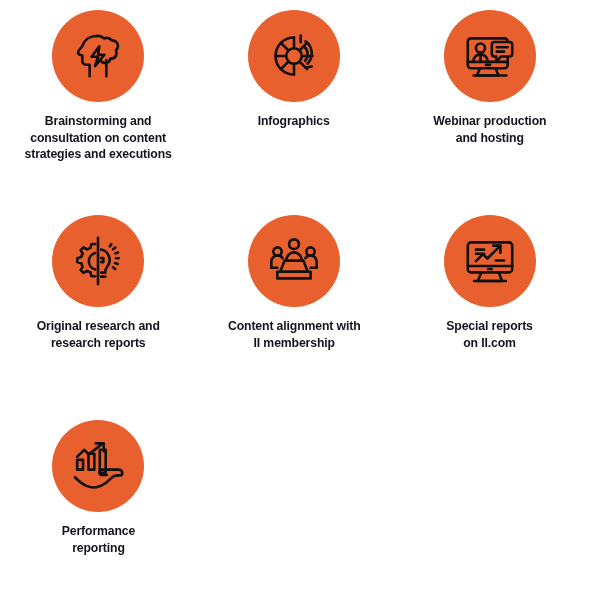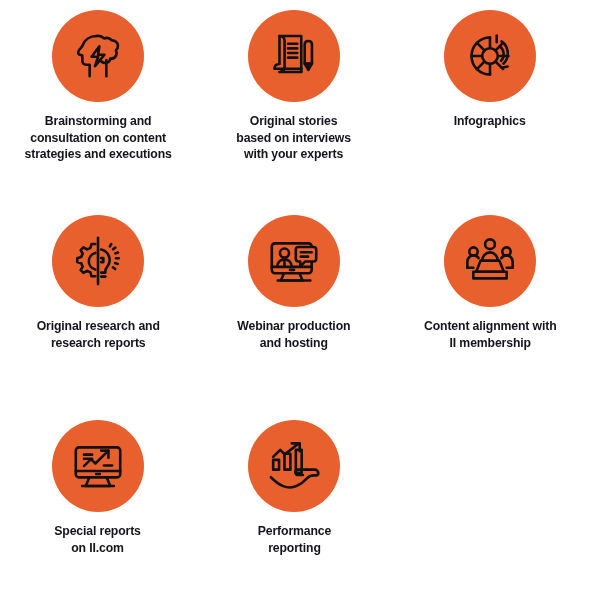--- a/index.html
+++ b/index.html
@@ -76,36 +76,20 @@
         <path d="M30 10c3.4-.6 6.6.4 8.6 2.6 3.2-1.1 6.6-.2 8.6 2.2 3.6-.2 6.6 2.4 6.8 5.9.1 2.2-.9 4-2.3 5.2.9 1.6 1.1 3.6.3 5.4-1.1 2.5-3.8 3.9-6.4 3.4-.4 2.6-2.6 4.7-5.4 4.9-2.5.2-4.7-1.2-5.7-3.3"></path>
         <path d="M41.2 36.4v18"></path>
         <path d="M33.5 21.2l-8.6 11.6h7.2l-3.4 10.4 10.4-12.6h-7z"></path>
       </svg>
     </div>
     <div class="service-label">Brainstorming and
 consultation on content
 strategies and executions</div>
   </div>
 
-  <div class="service-card">
-    <div class="icon-circle">
-      <svg viewBox="0 0 64 64" fill="none" stroke="#111111" stroke-width="2.6" stroke-linecap="round" stroke-linejoin="round">
-        <path d="M16 10h24v36H10.5c0-3.1 2-5.2 5.5-5.2V10z"></path>
-        <path d="M16 10c3.6 0 5.6 2.2 5.6 5.4v28.8c0 3.2-2 5.4-5.6 5.4"></path>
-        <path d="M16 49.6h24.2v-3.6"></path>
-        <path d="M25.4 18.5h10.2M25.4 23.6h10.2M25.4 28.7h10.2M25.4 33.8h10.2"></path>
-        <path d="M47.8 15.4c2.4 0 4 1.6 4 3.8v21.2l-4 7-4-7V19.2c0-2.2 1.6-3.8 4-3.8z"></path>
-        <path d="M43.8 40.4h8"></path>
-        <path d="M47.8 40.4v6.2"></path>
-      </svg>
-    </div>
-    <div class="service-label">Original stories
-based on interviews
-with your experts</div>
-  </div>
 
 
   <div class="service-card">
     <div class="icon-circle">
       <svg viewBox="0 0 64 64" fill="none" stroke="#111111" stroke-width="2.6" stroke-linecap="round" stroke-linejoin="round">
         <circle cx="32" cy="32" r="8.6"></circle>
         <path d="M32 11.6V23"></path>
         <path d="M32 41v11.4"></path>
         <path d="M11.6 32H23"></path>
         <path d="M41 32h11.4"></path>
@@ -119,55 +103,55 @@
         <path d="M39.4 9.5v7.3"></path>
         <path d="M51.5 43.6l-6.6 1.4"></path>
       </svg>
     </div>
     <div class="service-label">Infographics</div>
   </div>
 
   <div class="service-card">
     <div class="icon-circle">
       <svg viewBox="0 0 64 64" fill="none" stroke="#111111" stroke-width="2.6" stroke-linecap="round" stroke-linejoin="round">
-        <path d="M32 6.5v51"></path>
-        <path d="M29 13.2h-4.1l-1.3 4.4a15.4 15.4 0 0 0-3.7 1.6l-4-2.2-3 3 2.2 4a15.4 15.4 0 0 0-1.6 3.7l-4.4 1.3v4.1l4.4 1.3c.4 1.3.9 2.6 1.6 3.7l-2.2 4 3 3 4-2.2c1.2.7 2.4 1.2 3.7 1.6l1.3 4.4H29"></path>
-        <path d="M29 23.1a9.5 9.5 0 0 0 0 18.4"></path>
-        <path d="M35.5 19.4a11.8 11.8 0 0 1 6.4 19.3c-1.2 1.4-1.8 3-1.8 4.8v1.3h-4.6"></path>
-        <path d="M35.5 49.2h4.6"></path>
-        <path d="M35.5 28.8h2.4v4.4h-2.4"></path>
-        <path d="M46.6 13.3l-1.5 2.6M51.1 17.2l-2.4 1.9M54 22.6l-2.9 1M54.9 29l-3.1-.1M53.8 35.2l-2.9-1M50.9 40.9l-2.4-2"></path>
-      </svg>
-    </div>
-    <div class="service-label">Original research and
-research reports</div>
-  </div>
-
-  <div class="service-card">
-    <div class="icon-circle">
-      <svg viewBox="0 0 64 64" fill="none" stroke="#111111" stroke-width="2.6" stroke-linecap="round" stroke-linejoin="round">
         <rect x="7.5" y="12.5" width="44" height="33" rx="3.5"></rect>
         <path d="M7.5 38.5h44"></path>
         <path d="M21 45.5l-3.5 8h24l-3.5-8"></path>
         <path d="M14 53.5h36"></path>
         <path d="M27.5 41.8h4.5"></path>
         <circle cx="21.5" cy="23.2" r="5"></circle>
         <path d="M13.5 38.4c0-4.9 3.6-8.2 8-8.2s8 3.3 8 8.2"></path>
         <path d="M21.5 30.2v8.2"></path>
         <path d="M37 16.5h16.5c1.8 0 3 1.2 3 2.9v10.2c0 1.7-1.2 2.9-3 2.9h-9.1l-5.5 5.6v-5.6H37c-1.8 0-3-1.2-3-2.9V19.4c0-1.7 1.2-2.9 3-2.9z" fill="#e8602e"></path>
         <path d="M39.5 22.4h12M39.5 27.2h8"></path>
       </svg>
     </div>
     <div class="service-label">Webinar production
 and hosting</div>
   </div>
 
   <div class="service-card">
     <div class="icon-circle">
       <svg viewBox="0 0 64 64" fill="none" stroke="#111111" stroke-width="2.6" stroke-linecap="round" stroke-linejoin="round">
+        <path d="M32 6.5v51"></path>
+        <path d="M29 13.2h-4.1l-1.3 4.4a15.4 15.4 0 0 0-3.7 1.6l-4-2.2-3 3 2.2 4a15.4 15.4 0 0 0-1.6 3.7l-4.4 1.3v4.1l4.4 1.3c.4 1.3.9 2.6 1.6 3.7l-2.2 4 3 3 4-2.2c1.2.7 2.4 1.2 3.7 1.6l1.3 4.4H29"></path>
+        <path d="M29 23.1a9.5 9.5 0 0 0 0 18.4"></path>
+        <path d="M35.5 19.4a11.8 11.8 0 0 1 6.4 19.3c-1.2 1.4-1.8 3-1.8 4.8v1.3h-4.6"></path>
+        <path d="M35.5 49.2h4.6"></path>
+        <path d="M35.5 28.8h2.4v4.4h-2.4"></path>
+        <path d="M46.6 13.3l-1.5 2.6M51.1 17.2l-2.4 1.9M54 22.6l-2.9 1M54.9 29l-3.1-.1M53.8 35.2l-2.9-1M50.9 40.9l-2.4-2"></path>
+      </svg>
+    </div>
+    <div class="service-label">Original research and
+research reports</div>
+  </div>
+
+  <div class="service-card">
+    <div class="icon-circle">
+      <svg viewBox="0 0 64 64" fill="none" stroke="#111111" stroke-width="2.6" stroke-linecap="round" stroke-linejoin="round">
         <circle cx="32" cy="13.5" r="5.4"></circle>
         <path d="M23.4 31.6c0-5 3.9-9.1 8.6-9.1s8.6 4.1 8.6 9.1"></path>
         <circle cx="13.8" cy="21.6" r="4.6"></circle>
         <path d="M7 39.4V33c0-4.1 3-7.2 6.8-7.2 2.4 0 4.5 1.2 5.7 3.1"></path>
         <path d="M7 39.4h6.6"></path>
         <circle cx="50.2" cy="21.6" r="4.6"></circle>
         <path d="M57 39.4V33c0-4.1-3-7.2-6.8-7.2-2.4 0-4.5 1.2-5.7 3.1"></path>
         <path d="M57 39.4h-6.6"></path>
         <path d="M21.6 31.6h20.8l4.8 12.2H16.8z"></path>
         <path d="M13.6 43.8h36.8v7.4H13.6z"></path>

